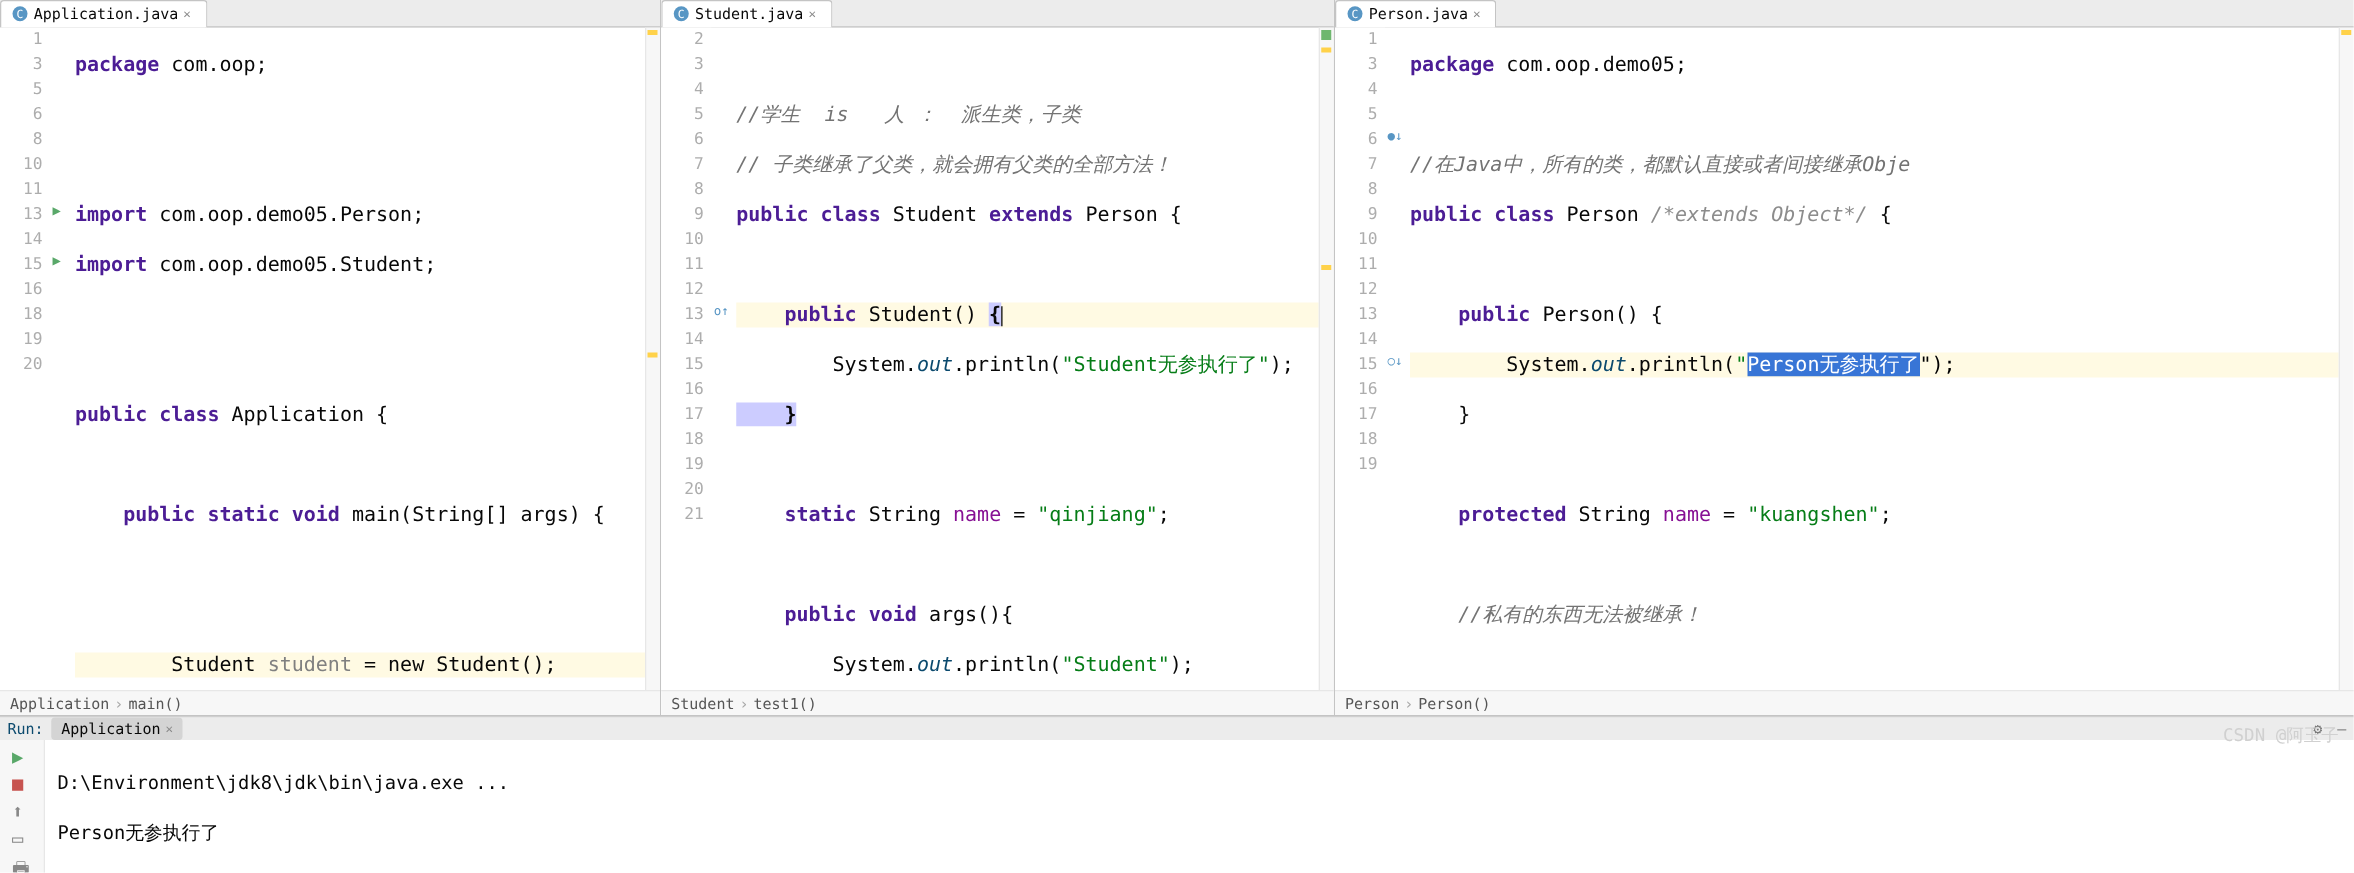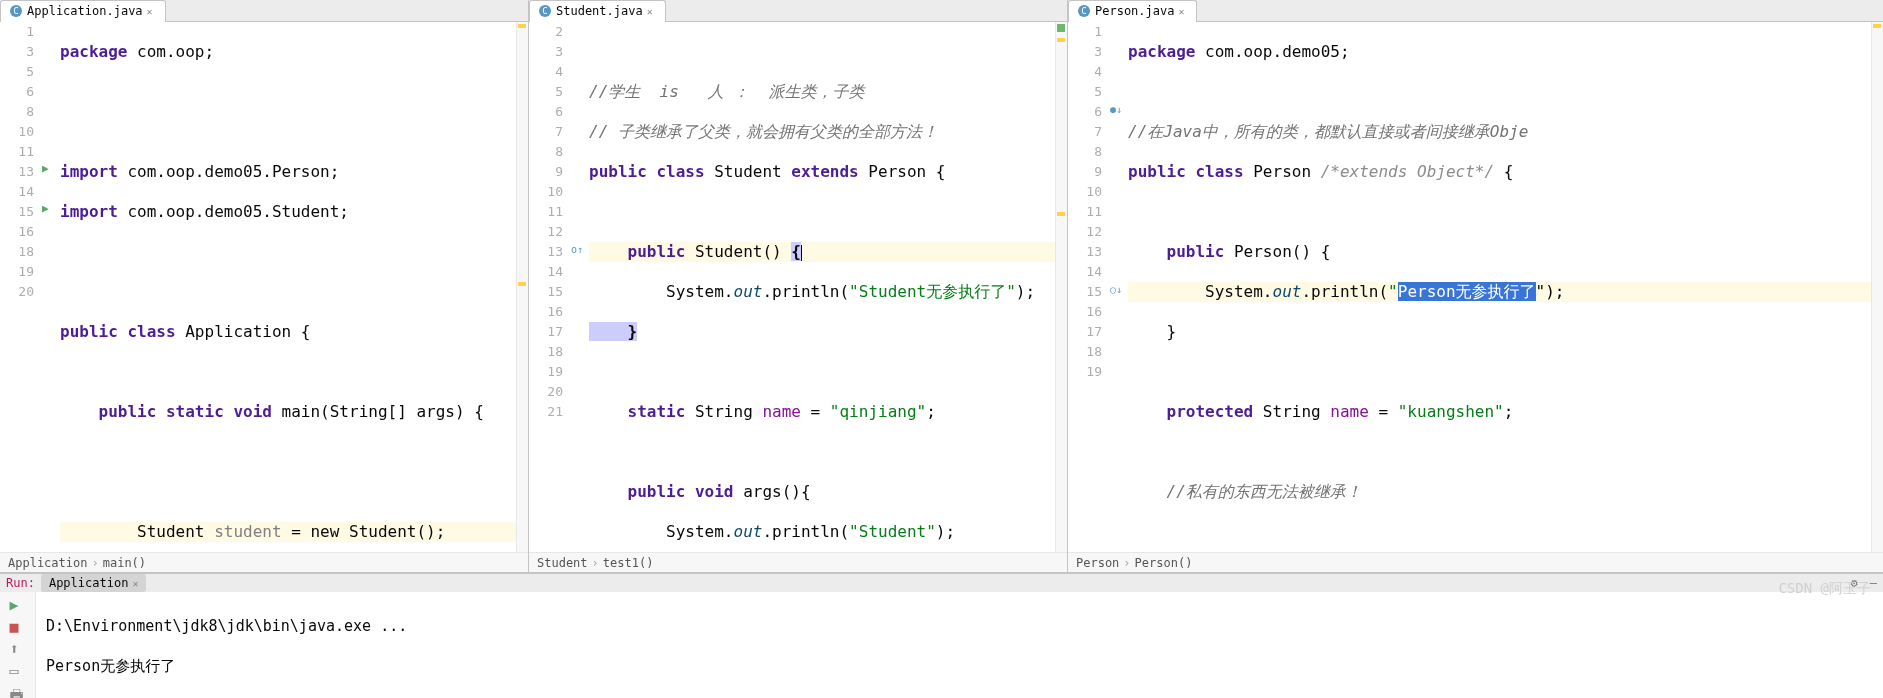--- a/index.html
+++ b/index.html
@@ -31,21 +31,21 @@
 .warn{color:#808080;}
 .sel{background:#3875d6;color:#fff;}
 .cursor{display:inline-block;width:1px;height:16px;background:#000;vertical-align:middle;}
 .marks{width:12px;background:#f7f7f7;border-left:1px solid #e7e7e7;position:relative;}
 .mark-y{position:absolute;right:2px;width:8px;height:4px;background:#ffd24a;}
 .mark-g{position:absolute;right:2px;width:8px;height:8px;background:#6fb76f;}
 .crumb{height:20px;background:#f7f7f7;border-top:1px solid #e7e7e7;font-size:12px;color:#555;display:flex;align-items:center;padding-left:8px;gap:4px;}
 .crumb .sep{color:#aaa;}
 .run-panel{height:125px;display:flex;flex-direction:column;border-top:1px solid #c4c4c4;}
 .run-header{height:22px;background:#ececec;display:flex;align-items:center;font-size:12px;}
-.run-header .run-label{padding:0 6px;color:#be185d;}
+.run-header .run-label{padding:0 6px;color:#0c4a6e;}
 .run-tab{background:#d4d4d4;padding:2px 8px;border-radius:3px;display:flex;align-items:center;gap:4px;}
 .run-body{flex:1;display:flex;}
 .run-tools{width:36px;background:#f7f7f7;border-right:1px solid #e7e7e7;display:flex;flex-direction:column;align-items:center;padding-top:4px;gap:6px;}
 .run-tools .tool{width:16px;height:16px;cursor:pointer;}
 .run-output{flex:1;padding:4px 10px;font-family:"Consolas","Microsoft YaHei",monospace;font-size:15px;line-height:20px;white-space:pre;color:#080808;}
 .watermark{position:absolute;right:12px;bottom:100px;font-size:14px;color:#d0d0d0;}
 </style>
 </head>
 <body>
 

